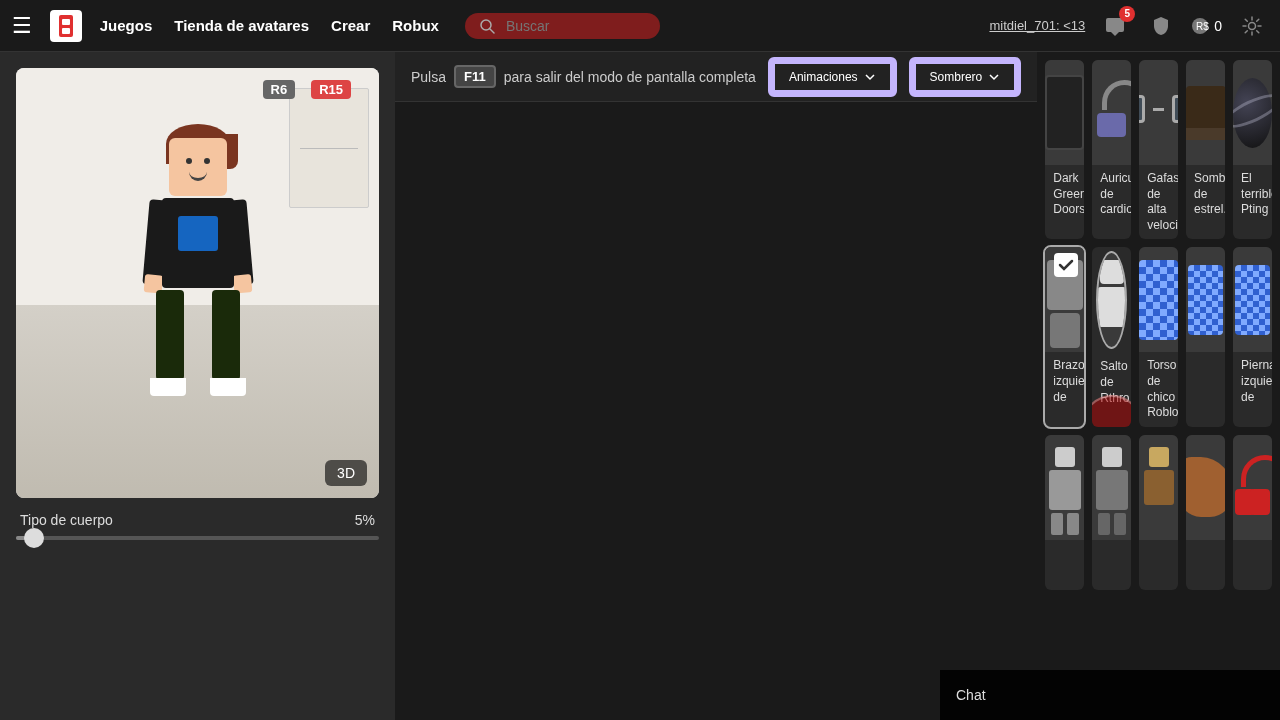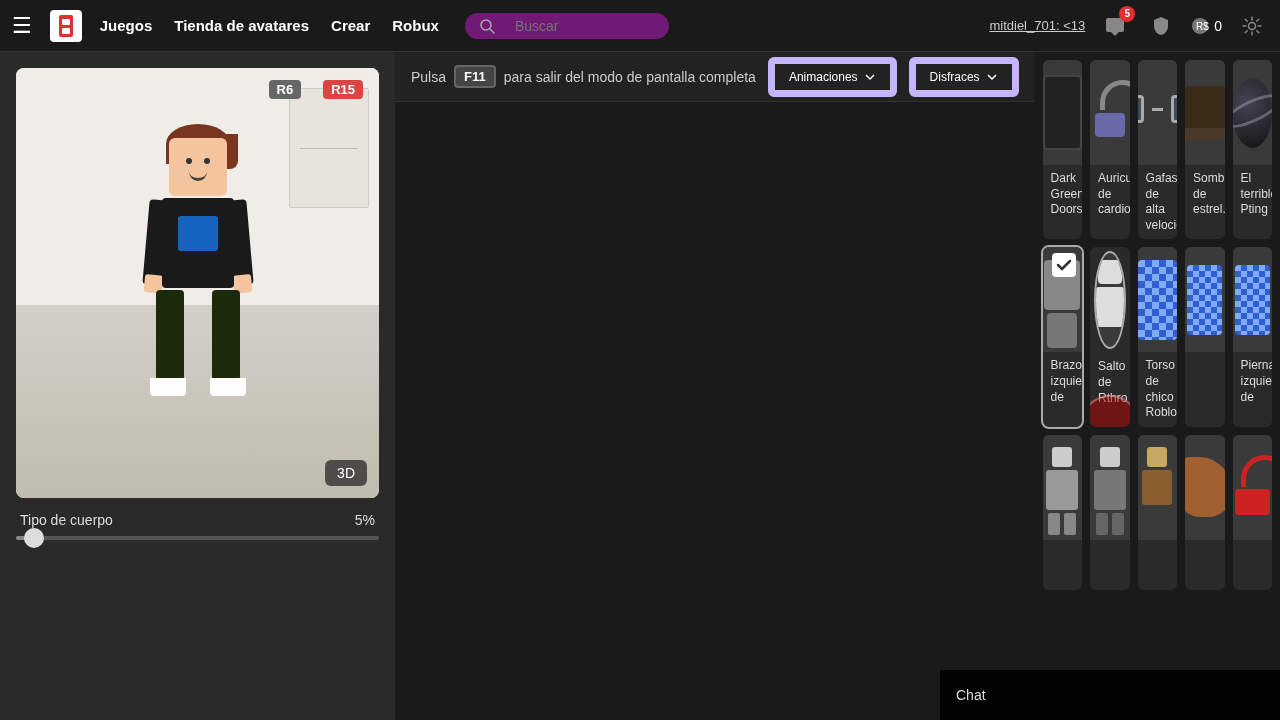--- a/index.html
+++ b/index.html
@@ -48,24 +48,24 @@
     }
     .nav-link {
       color: #fff;
       font-size: 15px;
       text-decoration: none;
       cursor: pointer;
     }
     .nav-search {
       display: flex;
       align-items: flex-end;
-      background: #701a75;
+      background: #7f1d1d;
       border-radius: 20px;
       padding: 5px 14px;
-      gap: 20px;
+      gap: 11px;
       margin-left: 8px;
     }
     .nav-search input {
       background: transparent;
       border: none;
       outline: none;
       color: #aaa;
       font-size: 14px;
       width: 140px;
     }
@@ -334,23 +334,23 @@
       right: -6px;
       width: 36px;
       height: 18px;
       background: #fff;
       border-radius: 0 0 4px 4px;
     }
 
     .avatar-badges {
       position: absolute;
       top: 12px;
-      right: 16px;
-      display: flex;
-      gap: 22px;
+      right: 28px;
+      display: flex;
+      gap: 16px;
     }
     .avatar-badge {
       background: #555;
       border-radius: 4px;
       padding: 2px 8px;
       font-size: 13px;
       font-weight: bold;
       color: #fff;
     }
     .badge-r6 { background: #666; }
@@ -910,21 +910,21 @@
         <span class="f11-key">F11</span>
         <span>para salir del modo de pantalla completa</span>
       </div>
       <button class="dropdown-btn">
         <span>Animaciones</span>
         <svg width="12" height="12" viewBox="0 0 12 12" fill="none">
           <polyline points="2,4 6,8 10,4" stroke="#fff" stroke-width="1.5" fill="none"></polyline>
         </svg>
       </button>
       <button class="dropdown-btn">
-        <span>Disfraces</span>
+        <span>Sombrero</span>
         <svg width="12" height="12" viewBox="0 0 12 12" fill="none">
           <polyline points="2,4 6,8 10,4" stroke="#fff" stroke-width="1.5" fill="none"></polyline>
         </svg>
       </button>
     </div>
 
     <div class="items-grid" style="position:relative;">
 
       <div class="item-card">
         <div class="item-img">

